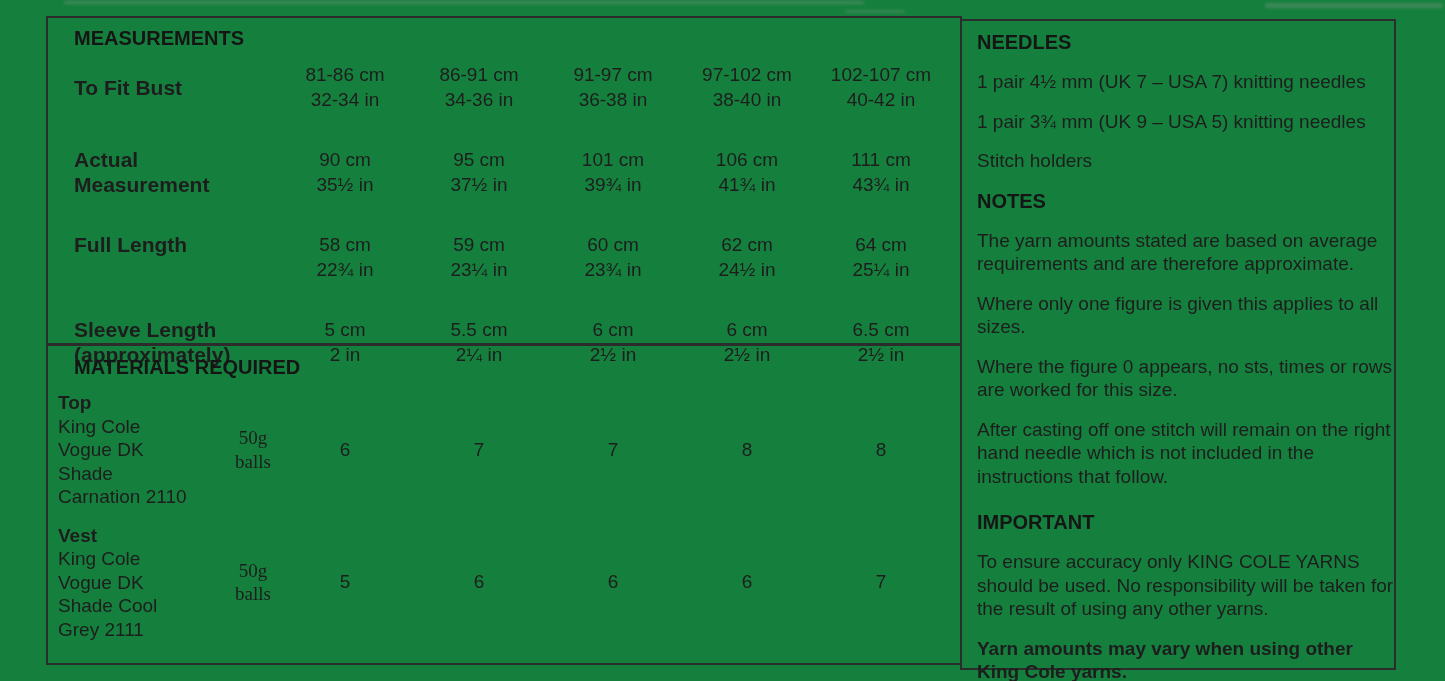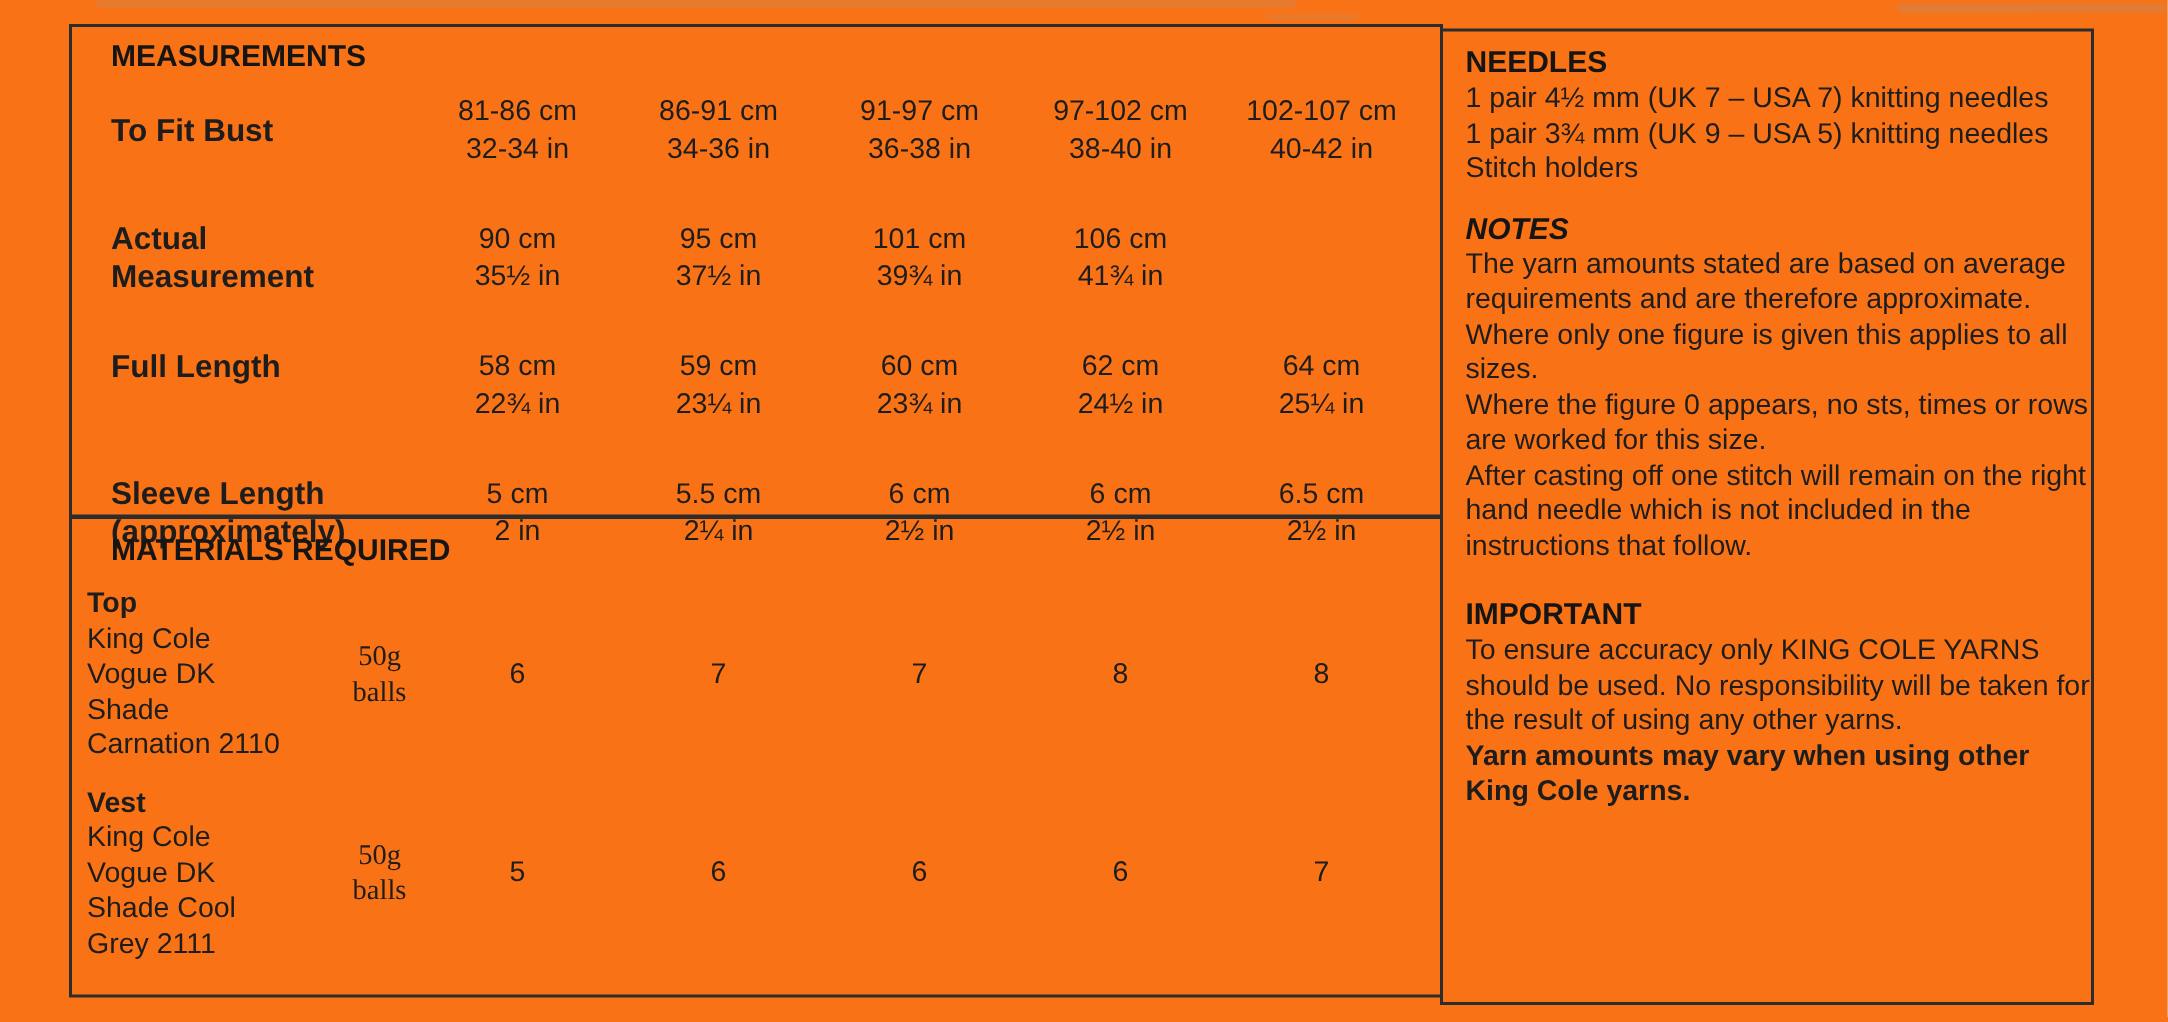--- a/index.html
+++ b/index.html
@@ -1,21 +1,21 @@
 <!DOCTYPE html>
 <html><head>
 <meta charset="utf-8">
 <style>
   html, body { margin: 0; padding: 0; }
   body { background: #f4f4f2; }
   .page {
     position: relative;
     width: 1445px;
     height: 681px;
-    background: #f97316;
+    background: #15803d;
     font-family: "Liberation Sans", sans-serif;
     color: #1d1d1d;
     overflow: hidden;
   }
   .box {
     position: absolute;
     box-sizing: border-box;
     border: 2px solid #2c2c2c;
   }
   
@@ -63,22 +63,22 @@
   .mat-name-title { font-weight: bold; }
   .mat-unit { text-align: center; font-size: 19px; line-height: 23.5px; font-family: Liberation Serif, serif; }
   .mat-qty { text-align: center; font-size: 19px; }
 
   
   #right-box {
     left: 960px; top: 19px; width: 436px; height: 651px;
     padding: 9px 0 0 15px;
   }
   .rp-title { font-size: 20px; font-weight: bold; line-height: 24px; color: #151515; }
-  .rp-text { font-size: 19px; line-height: 23.5px; }
-  .rp-gap-notes { margin-top: 16px; font-style: italic; }
+  .rp-text { font-size: 19px; line-height: 23.5px; margin-top: 16px; }
+  .rp-gap-notes { margin-top: 16px; }
   .rp-gap-important { margin-top: 22px; }
   .rp-bold { font-weight: bold; }
 </style>
 </head>
 <body>
 
 <div class="page">
 
   <div class="smudge smudge-1"></div>
   <div class="smudge smudge-2"></div>
@@ -124,20 +124,24 @@
         <div>95 cm</div>
         <div>37½ in</div>
       </div>
       <div class="m-cell">
         <div>101 cm</div>
         <div>39¾ in</div>
       </div>
       <div class="m-cell">
         <div>106 cm</div>
         <div>41¾ in</div>
+      </div>
+      <div class="m-cell">
+        <div>111 cm</div>
+        <div>43¾ in</div>
       </div>
     </div>
 
     <div class="m-row data-row">
       <div class="m-label">
         <div>Full Length</div>
         <div></div>
       </div>
       <div class="m-cell">
         <div>58 cm</div>

